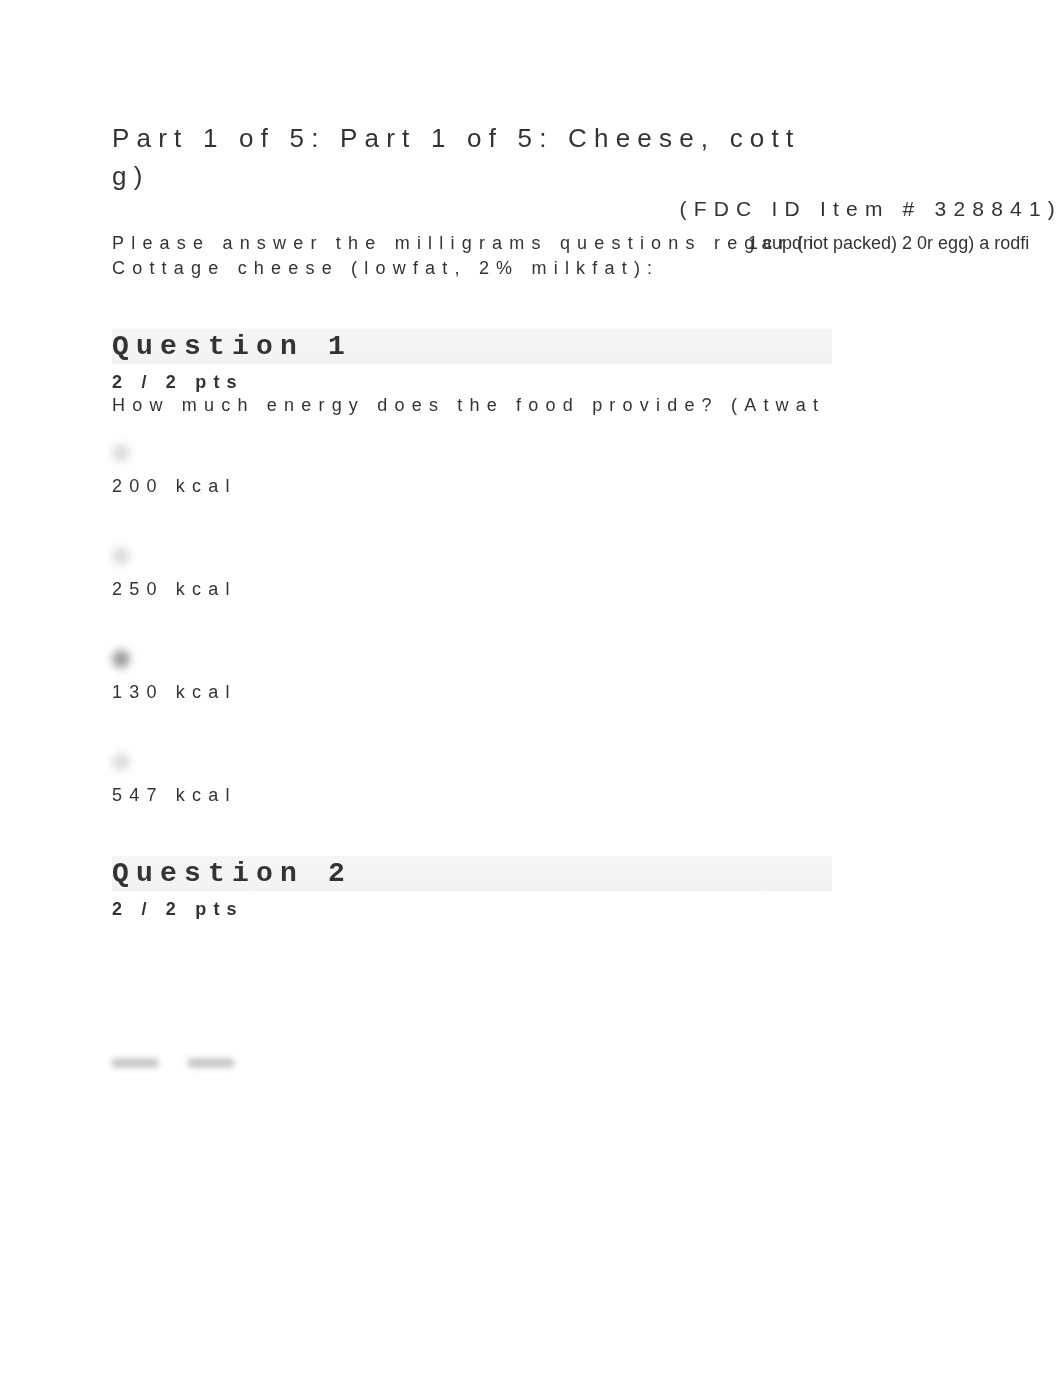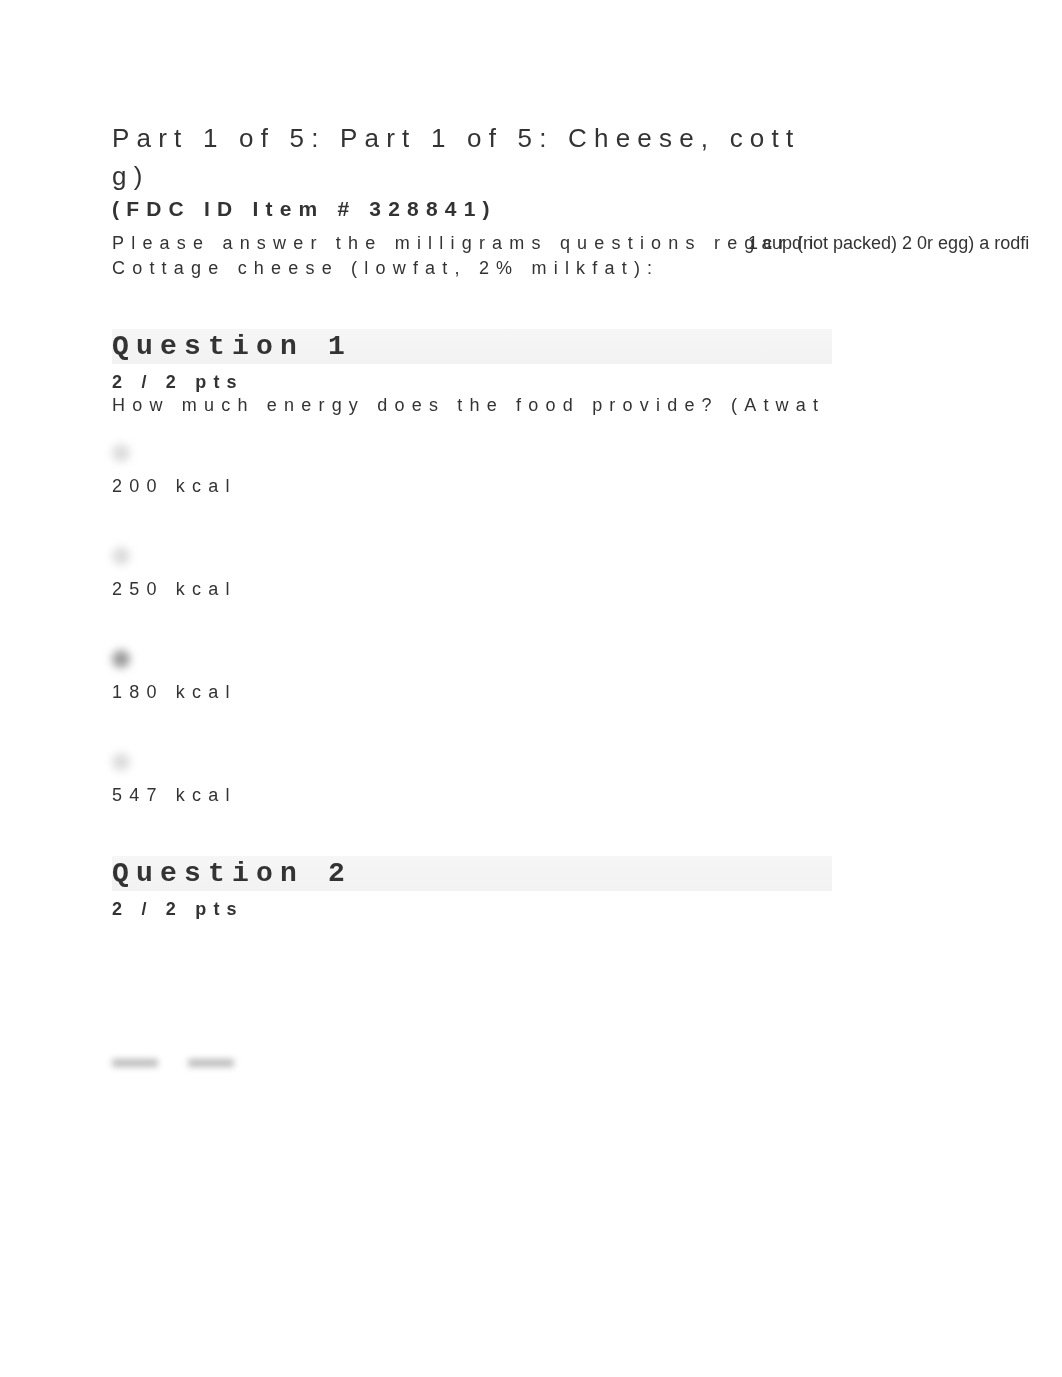--- a/index.html
+++ b/index.html
@@ -17,23 +17,24 @@
       letter-spacing: 0.45em;
       overflow: hidden;
     }
     .part-header {
       font-weight: normal;
       font-size: 26px;
       line-height: 1.4;
       margin-bottom: 2px;
     }
     .fdc-id {
-      font-weight: bold;
+      font-weight: normal;
       font-size: 21px;
       margin-bottom: 10px;
+      text-align: right;
     }
     .instructions {
       font-size: 18px;
       line-height: 1.4;
       margin-bottom: 48px;
       position: relative;
     }
     .instr-overlay {
       position: absolute;
       top: 0;
@@ -118,21 +119,21 @@
   <div class="option">
     <div class="option-marker"></div>
     <div class="option-label">200 kcal</div>
   </div>
   <div class="option">
     <div class="option-marker"></div>
     <div class="option-label">250 kcal</div>
   </div>
   <div class="option">
     <div class="option-marker dark"></div>
-    <div class="option-label">180 kcal</div>
+    <div class="option-label">130 kcal</div>
   </div>
   <div class="option">
     <div class="option-marker"></div>
     <div class="option-label">547 kcal</div>
   </div>
 </div>
 
 <div class="q2">
   <div class="question-title">Question 2</div>
   <div class="points">2 / 2 pts</div>

